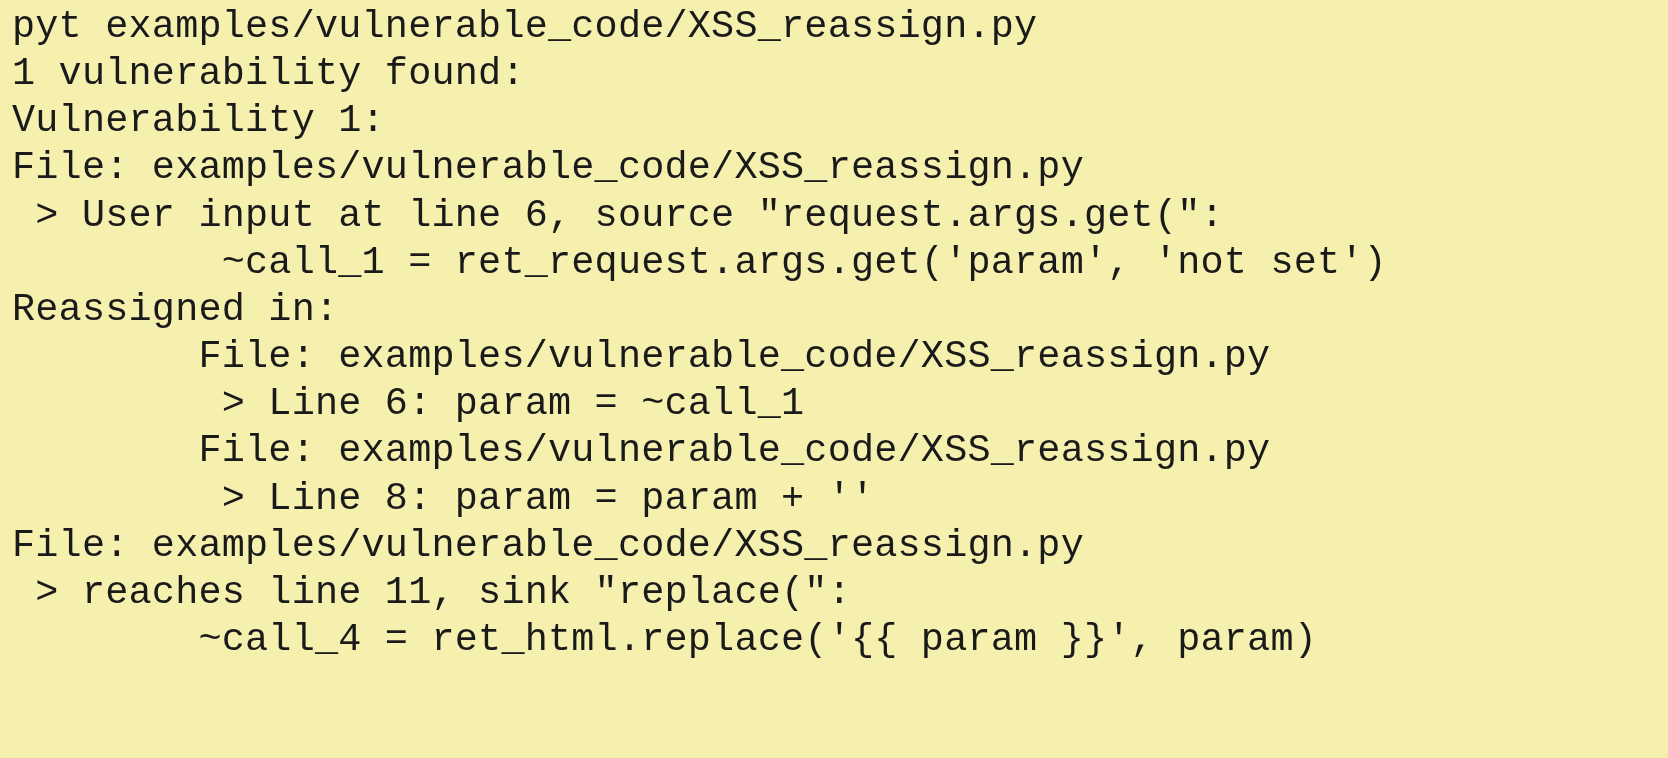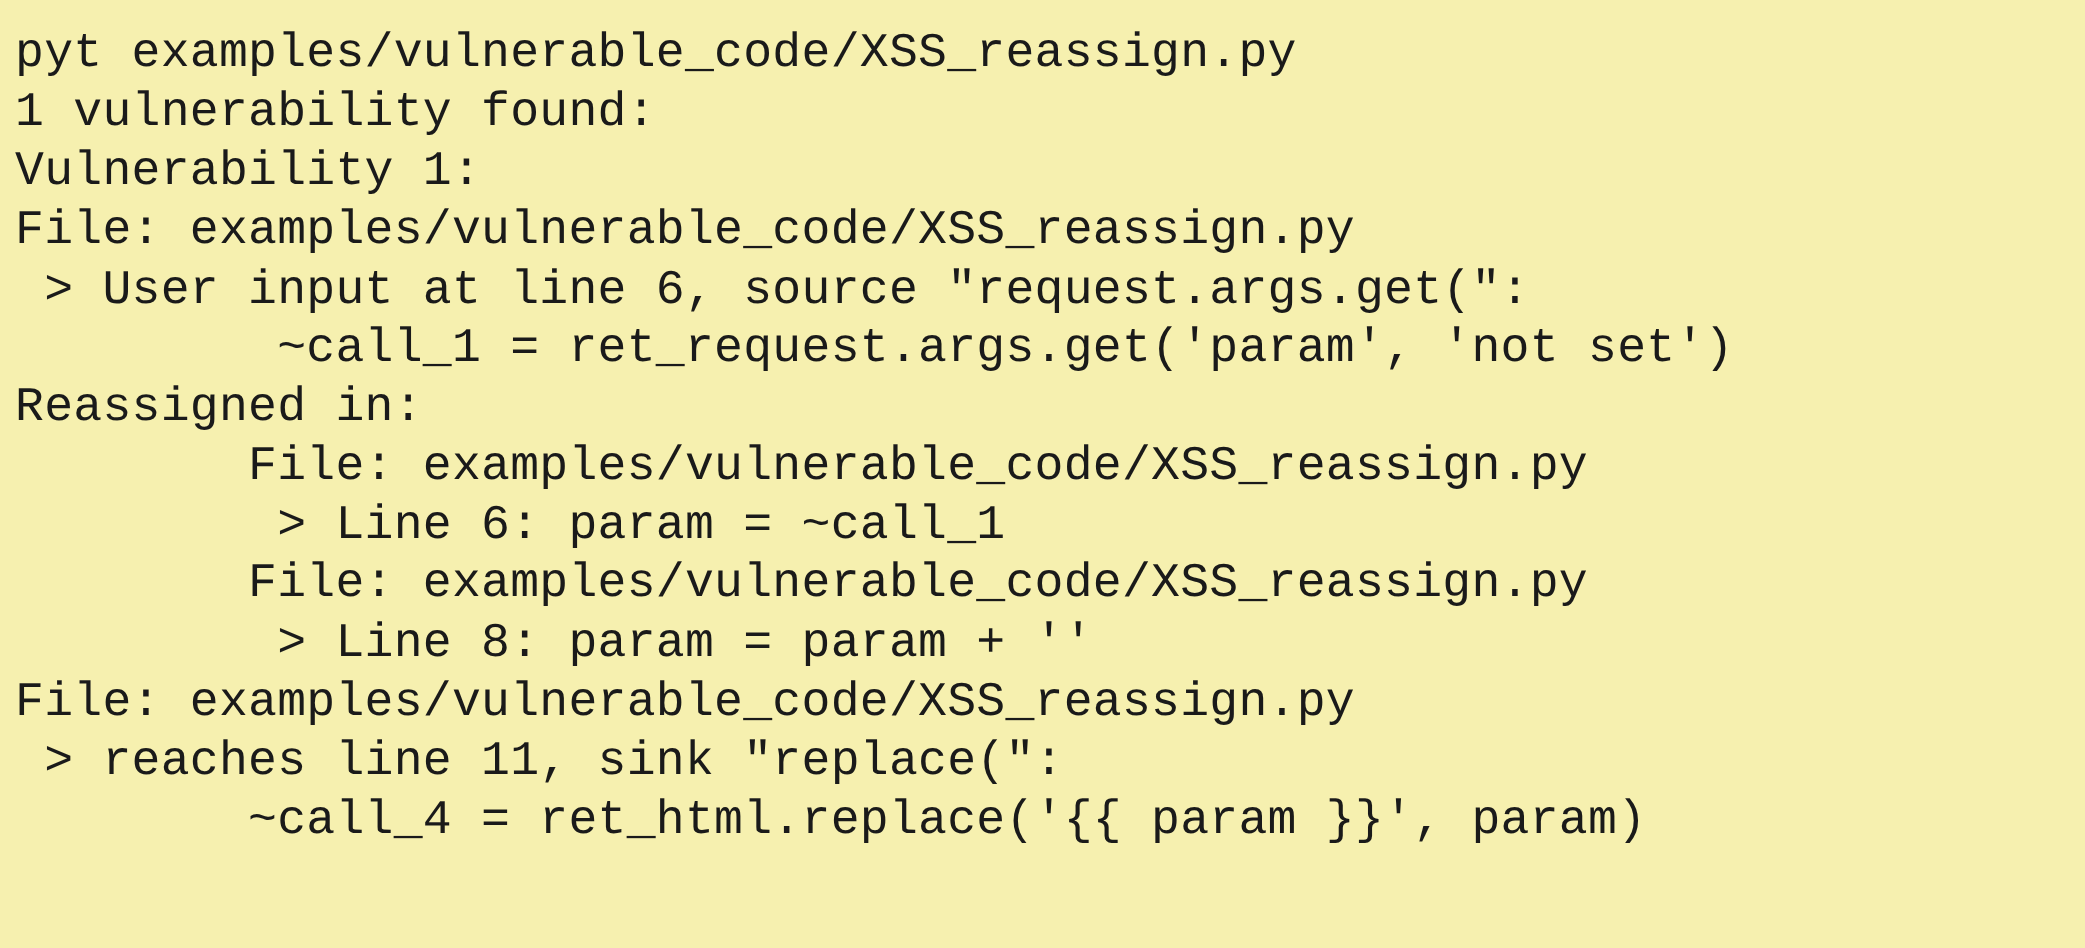--- a/index.html
+++ b/index.html
@@ -13,21 +13,21 @@
     background: #f6f0af;
     font-family: "SF Mono", "Menlo", "Consolas", "Liberation Mono", monospace;
     font-size: 38.5px;
     line-height: 1.225;
     color: #1a1a1a;
     font-weight: 400;
     letter-spacing: 0.2px;
   }
   pre.terminal {
     margin: 0;
-    padding: 20px 4px 0 12px;
+    padding: 4px 4px 0 12px;
     white-space: pre;
     font-family: inherit;
   }
   .line {
     display: block;
     min-height: 1em;
   }
 </style>
 </head>
 <body>

